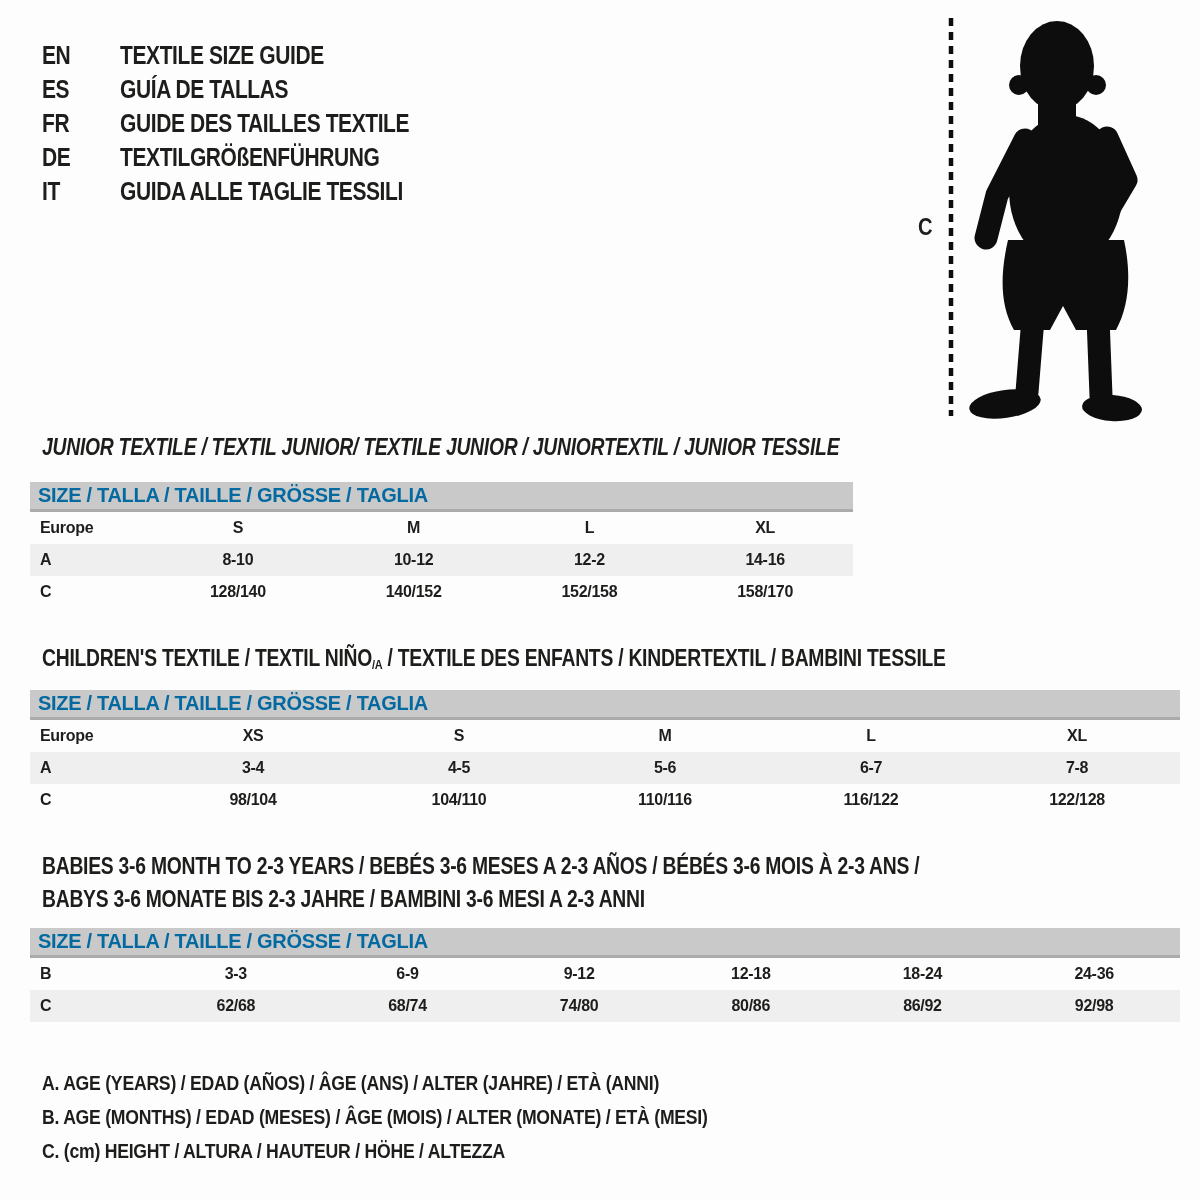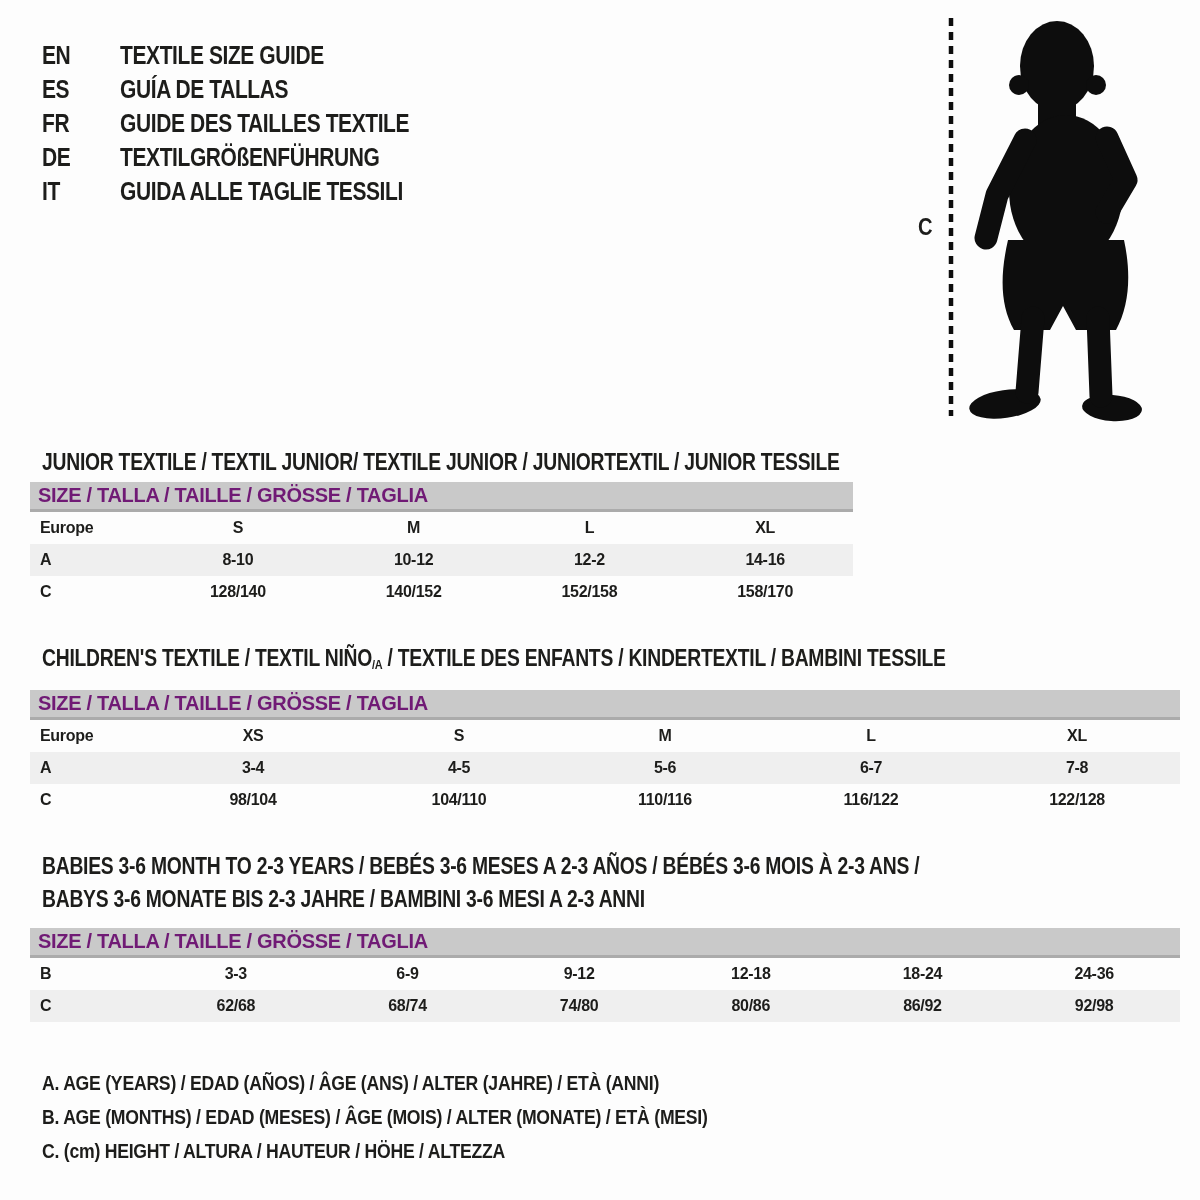--- a/index.html
+++ b/index.html
@@ -19,38 +19,38 @@
   #lang-block{left:42px;top:38px;}
   .lang-row{display:flex;height:34px;align-items:center;font-weight:700;font-size:25px;letter-spacing:-0.5px;}
   .lang-code{display:inline-block;width:93px;}
 
   
   #figure-svg{left:900px;top:0px;width:300px;height:440px;}
   #measure-label{left:918px;top:213px;font-weight:700;font-size:24px;}
 
   
   .section-title{left:42px;font-weight:700;font-size:23px;letter-spacing:-0.3px;}
-  #title-junior{top:446px;}
+  #title-junior{top:431px;font-style:italic;}
   #title-children{top:642px;}
   #title-babies{top:850px;}
   .title-line{height:33px;line-height:33px;}
   .title-sub{font-size:13px;vertical-align:-3px;}
 
   
   .size-table{left:30px;}
   #table-junior{top:482px;width:823px;}
   #table-children{top:690px;width:1150px;}
   #table-babies{top:928px;width:1150px;}
   .size-header{
     height:27px;line-height:27px;
     background:var(--table-header-bg,#c9c9c9);
     border-bottom:3px solid var(--table-header-border,#ababab);
     padding-left:8px;
     font-size:20px;font-weight:700;letter-spacing:-0.3px;
-    color:#701a75;
+    color:#0369a1;
   }
   table.grid{width:100%;border-collapse:collapse;table-layout:fixed;}
   table.grid td{height:32px;line-height:32px;font-size:16px;font-weight:700;text-align:center;letter-spacing:-0.3px;padding:0;}
   table.grid td.rowlabel{width:110px;text-align:left;padding-left:10px;}
   table.grid tr.shade{background:var(--row-shade-bg,#efefef);}
 
   
   #legend{left:42px;top:1066px;}
   .legend-line{height:34px;line-height:34px;font-weight:700;font-size:21px;letter-spacing:-0.3px;}
 </style>

